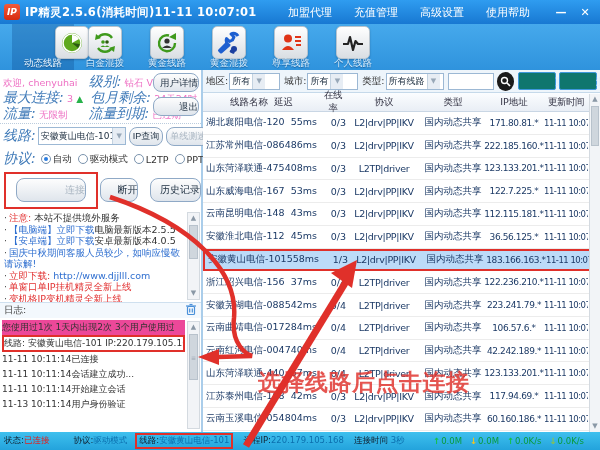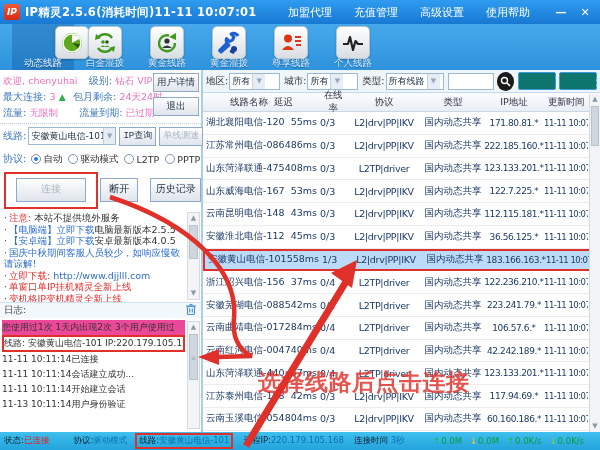--- a/index.html
+++ b/index.html
@@ -45,28 +45,28 @@
     white-space:nowrap;
   }
   .tool.active .tool-label { color:#eef8ff; }
   
   .main { position:absolute; left:0; top:70px; width:600px; height:362px; display:flex; background:#fff; }
   .left { width:203px; height:100%; border-right:2px solid #aacdea; position:relative; background:#fff; }
   .right { width:397px; height:100%; position:relative; background:#fff; }
   
   .user-info { position:relative; height:54px; border-bottom:1px dotted #bcd; padding:3px 0 0 3px; }
   .ui-row { height:16px; line-height:16px; white-space:nowrap; }
-  .lbl { color:#3f7ab8; font-size:10px; }
+  .lbl { color:#3f7ab8; font-size:14px;font-style:italic; }
   .pink { color:#ee6fc3; font-size:9.5px; }
   .green-up { color:#27b24a; font-size:9px; }
   .side-btns { position:absolute; right:2px; top:3px; display:flex; flex-direction:column; }
   .btn {
-    background:linear-gradient(#fdfdfd,#dfe5ec); border:1px solid #8fa9c6; border-radius:0;
-    font-size:9.5px; color:#234; text-align:center; cursor:pointer;
-    font-family:Liberation Mono, monospace;
+    background:linear-gradient(#fdfdfd,#dfe5ec); border:1px solid #8fa9c6; border-radius:8px;
+    font-size:9.5px; color:#234; text-align:right; cursor:pointer;
+    font-family:Liberation Sans, sans-serif;
   }
   .side-btns .btn { width:46px; height:19px; line-height:17px; margin-bottom:5px; }
   
   .line-row { height:24px; display:flex; align-items:center; padding-left:3px; white-space:nowrap; }
   .combo {
     display:flex; align-items:center; border:1px solid #9cb8d4; background:#fff; height:18px;
   }
   .combo-text { padding:0 2px; font-size:9px; color:#234; overflow:hidden; white-space:nowrap; }
   .combo-arrow {
     width:13px; height:100%; background:#e7edf4; border-left:1px solid #c3d2e0;
@@ -142,21 +142,21 @@
   }
   .rows { height:319px; }
   .trow {
     height:22.78px; display:flex; align-items:center; border-bottom:1px solid #ececec;
     font-size:9.5px; color:#1c3a66; cursor:pointer; background:#fff;
   }
   .trow.selected { background:#bcdbf8; border:2px solid #e0302a; }
   .c-name { width:117px; padding-left:3px; display:flex; overflow:hidden; white-space:nowrap; }
   .c-name .nm { overflow:hidden; }
   .c-name .dl { margin-left:auto; padding-right:3px; }
-  .c-online { width:26px; text-align:left; }
+  .c-online { width:26px; text-align:right; }
   .c-proto { width:76px; text-align:center; letter-spacing:-0.3px; overflow:hidden; white-space:nowrap; }
   .c-type { width:62px; text-align:center; overflow:hidden; white-space:nowrap; }
   .c-ip { width:60px; text-align:center; letter-spacing:-0.4px; font-size:9px; overflow:hidden; white-space:nowrap; }
   .c-time { width:44px; text-align:center; font-size:8.5px; letter-spacing:-0.5px; overflow:hidden; white-space:nowrap; }
   .h-name { width:117px; text-align:center; }
   .h-online { width:26px; text-align:center; letter-spacing:-0.5px; }
   .h-proto { width:76px; text-align:center; }
   .h-type { width:62px; text-align:center; }
   .h-ip { width:60px; text-align:center; }
   .h-time { width:44px; text-align:center; letter-spacing:-0.5px; }

